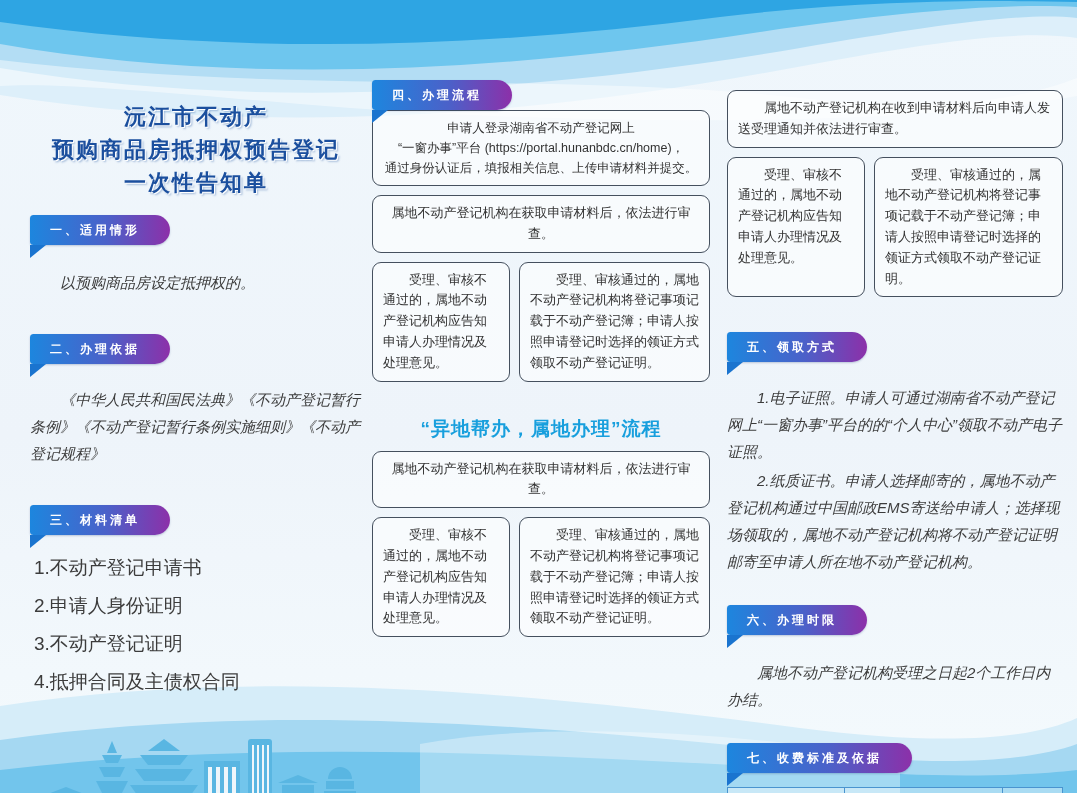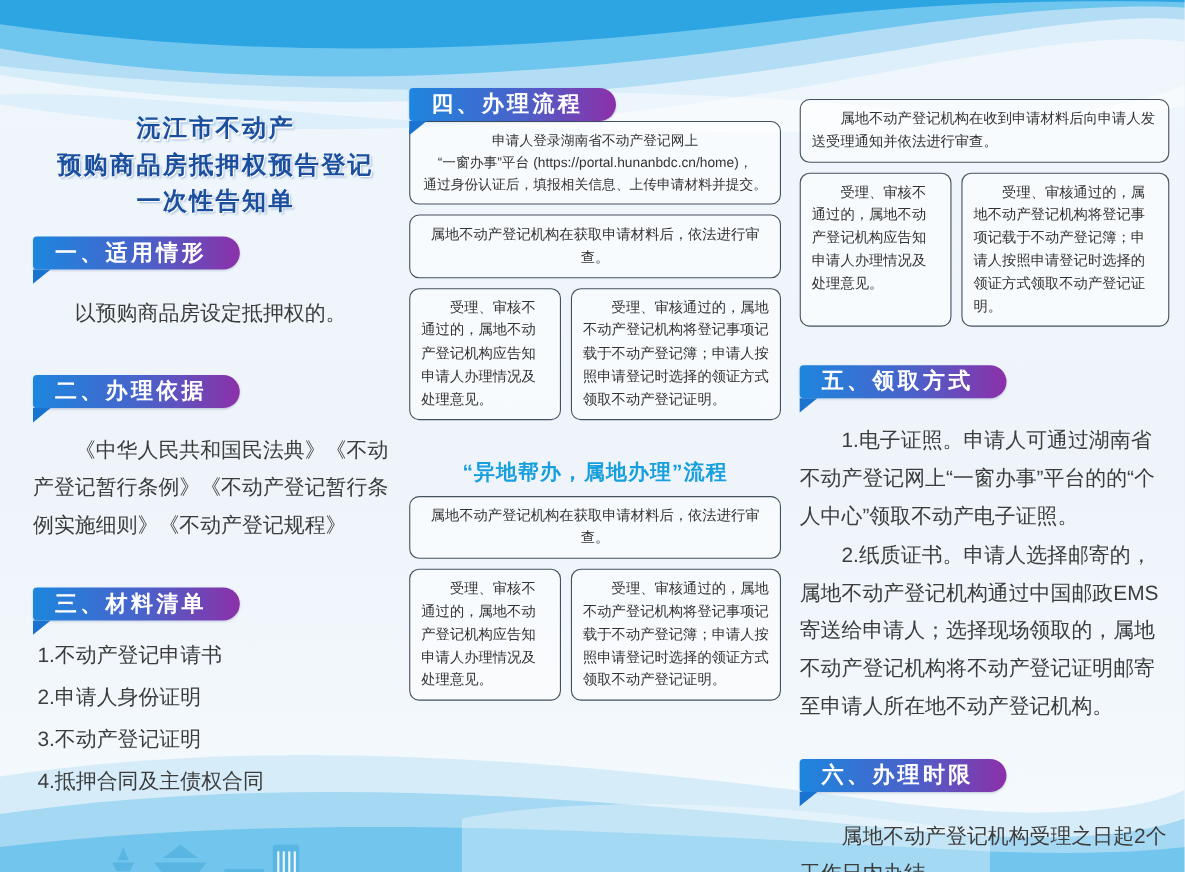--- a/index.html
+++ b/index.html
@@ -28,32 +28,32 @@
     color:#1b4f9e;line-height:1.5;
     text-shadow:1px 1px 0 #ffffff,2px 2px 2px rgba(27,79,158,.35);
     margin:0 0 16px 0;
   }
   .banner{
     position:relative;display:inline-block;
     height:30px;line-height:30px;
     padding:0 30px 0 20px;
     background:linear-gradient(90deg,#1d86de 0%,#4b61c9 55%,#8c30a9 100%);
     border-radius:4px 17px 17px 4px;
-    color:#fff;font-weight:bold;font-size:20px;letter-spacing:3px;
+    color:#fff;font-weight:bold;font-size:12px;letter-spacing:3px;
     box-shadow:0 1px 2px rgba(30,60,120,.25);
   }
   .banner::after{
     content:"";position:absolute;left:0;top:30px;
     width:0;height:0;
     border-top:13px solid #1a74cf;
     border-right:16px solid transparent;
   }
   .body-text{
-    font-size:19px;color:#3c3c3c;line-height:1.8;
-    text-indent:2em;margin:16px 0 0 0;
+    font-size:15px;color:#3c3c3c;line-height:1.8;
+    text-indent:2em;margin:16px 0 0 0;font-style:italic;
   }
   .list-text{
     font-size:19px;color:#3c3c3c;line-height:2.0;margin:14px 0 0 4px;
   }
   .flow-title{
     text-align:center;font-size:19px;font-weight:bold;
     color:#189fdd;letter-spacing:1px;margin:13px 0 9px 0;
   }
   .flow-box{
     border:1.5px solid #45505e;border-radius:9px;

